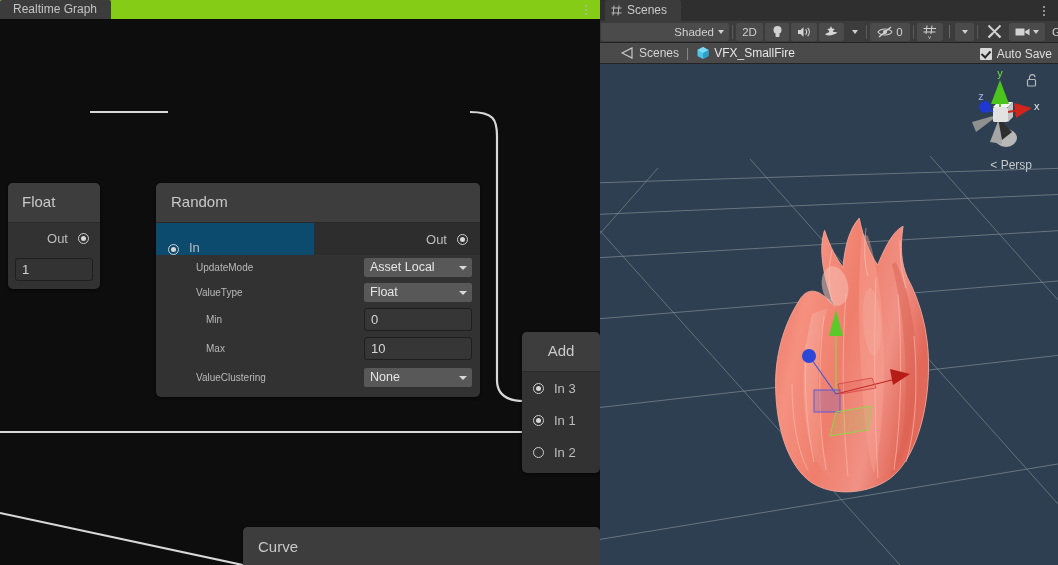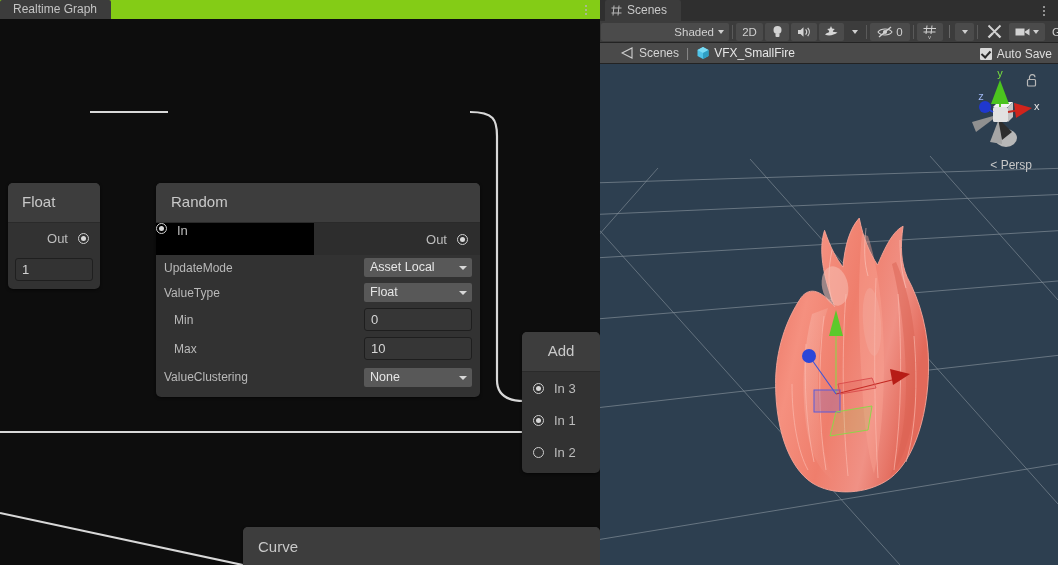--- a/index.html
+++ b/index.html
@@ -109,34 +109,34 @@
     color: #d2d2d2; font-size: 13px;
     line-height: 21px; padding-left: 6px;
   }
 
   
   #node-random { left: 156px; top: 143px; width: 324px; }
   #node-random .node-header { padding: 11px 14px 12px 15px; }
   .io-strip { position: relative; height: 32px; background: #323232; }
   .io-strip .in-half {
     position: absolute; left: 0; top: 0; bottom: 0; width: 158px;
-    background: #000000;
-    display: flex; align-items: flex-start; padding-left: 0;
+    background: #0c4a6e;
+    display: flex; align-items: flex-end; padding-left: 12px;
   }
   .io-strip .out-half {
     position: absolute; right: 0; top: 0; bottom: 0; left: 158px;
     background: #2d2d2d;
     display: flex; align-items: center; justify-content: flex-end; padding-right: 12px;
   }
   .prop-row {
     display: flex; align-items: center;
     height: 25px; padding: 0 8px 0 8px;
   }
   .prop-row.tall { height: 29px; }
-  .prop-label { color: #b9b9b9; font-size: 12px; flex: 1; }
+  .prop-label { color: #b9b9b9; font-size: 10px; flex: 1; margin-left: 32px; }
   .prop-label.indent { padding-left: 10px; }
   .dropdown {
     width: 108px; height: 19px;
     background: #585858;
     border-radius: 2px;
     color: #e6e6e6; font-size: 12.5px;
     line-height: 19px;
     padding-left: 6px;
     position: relative;
   }

